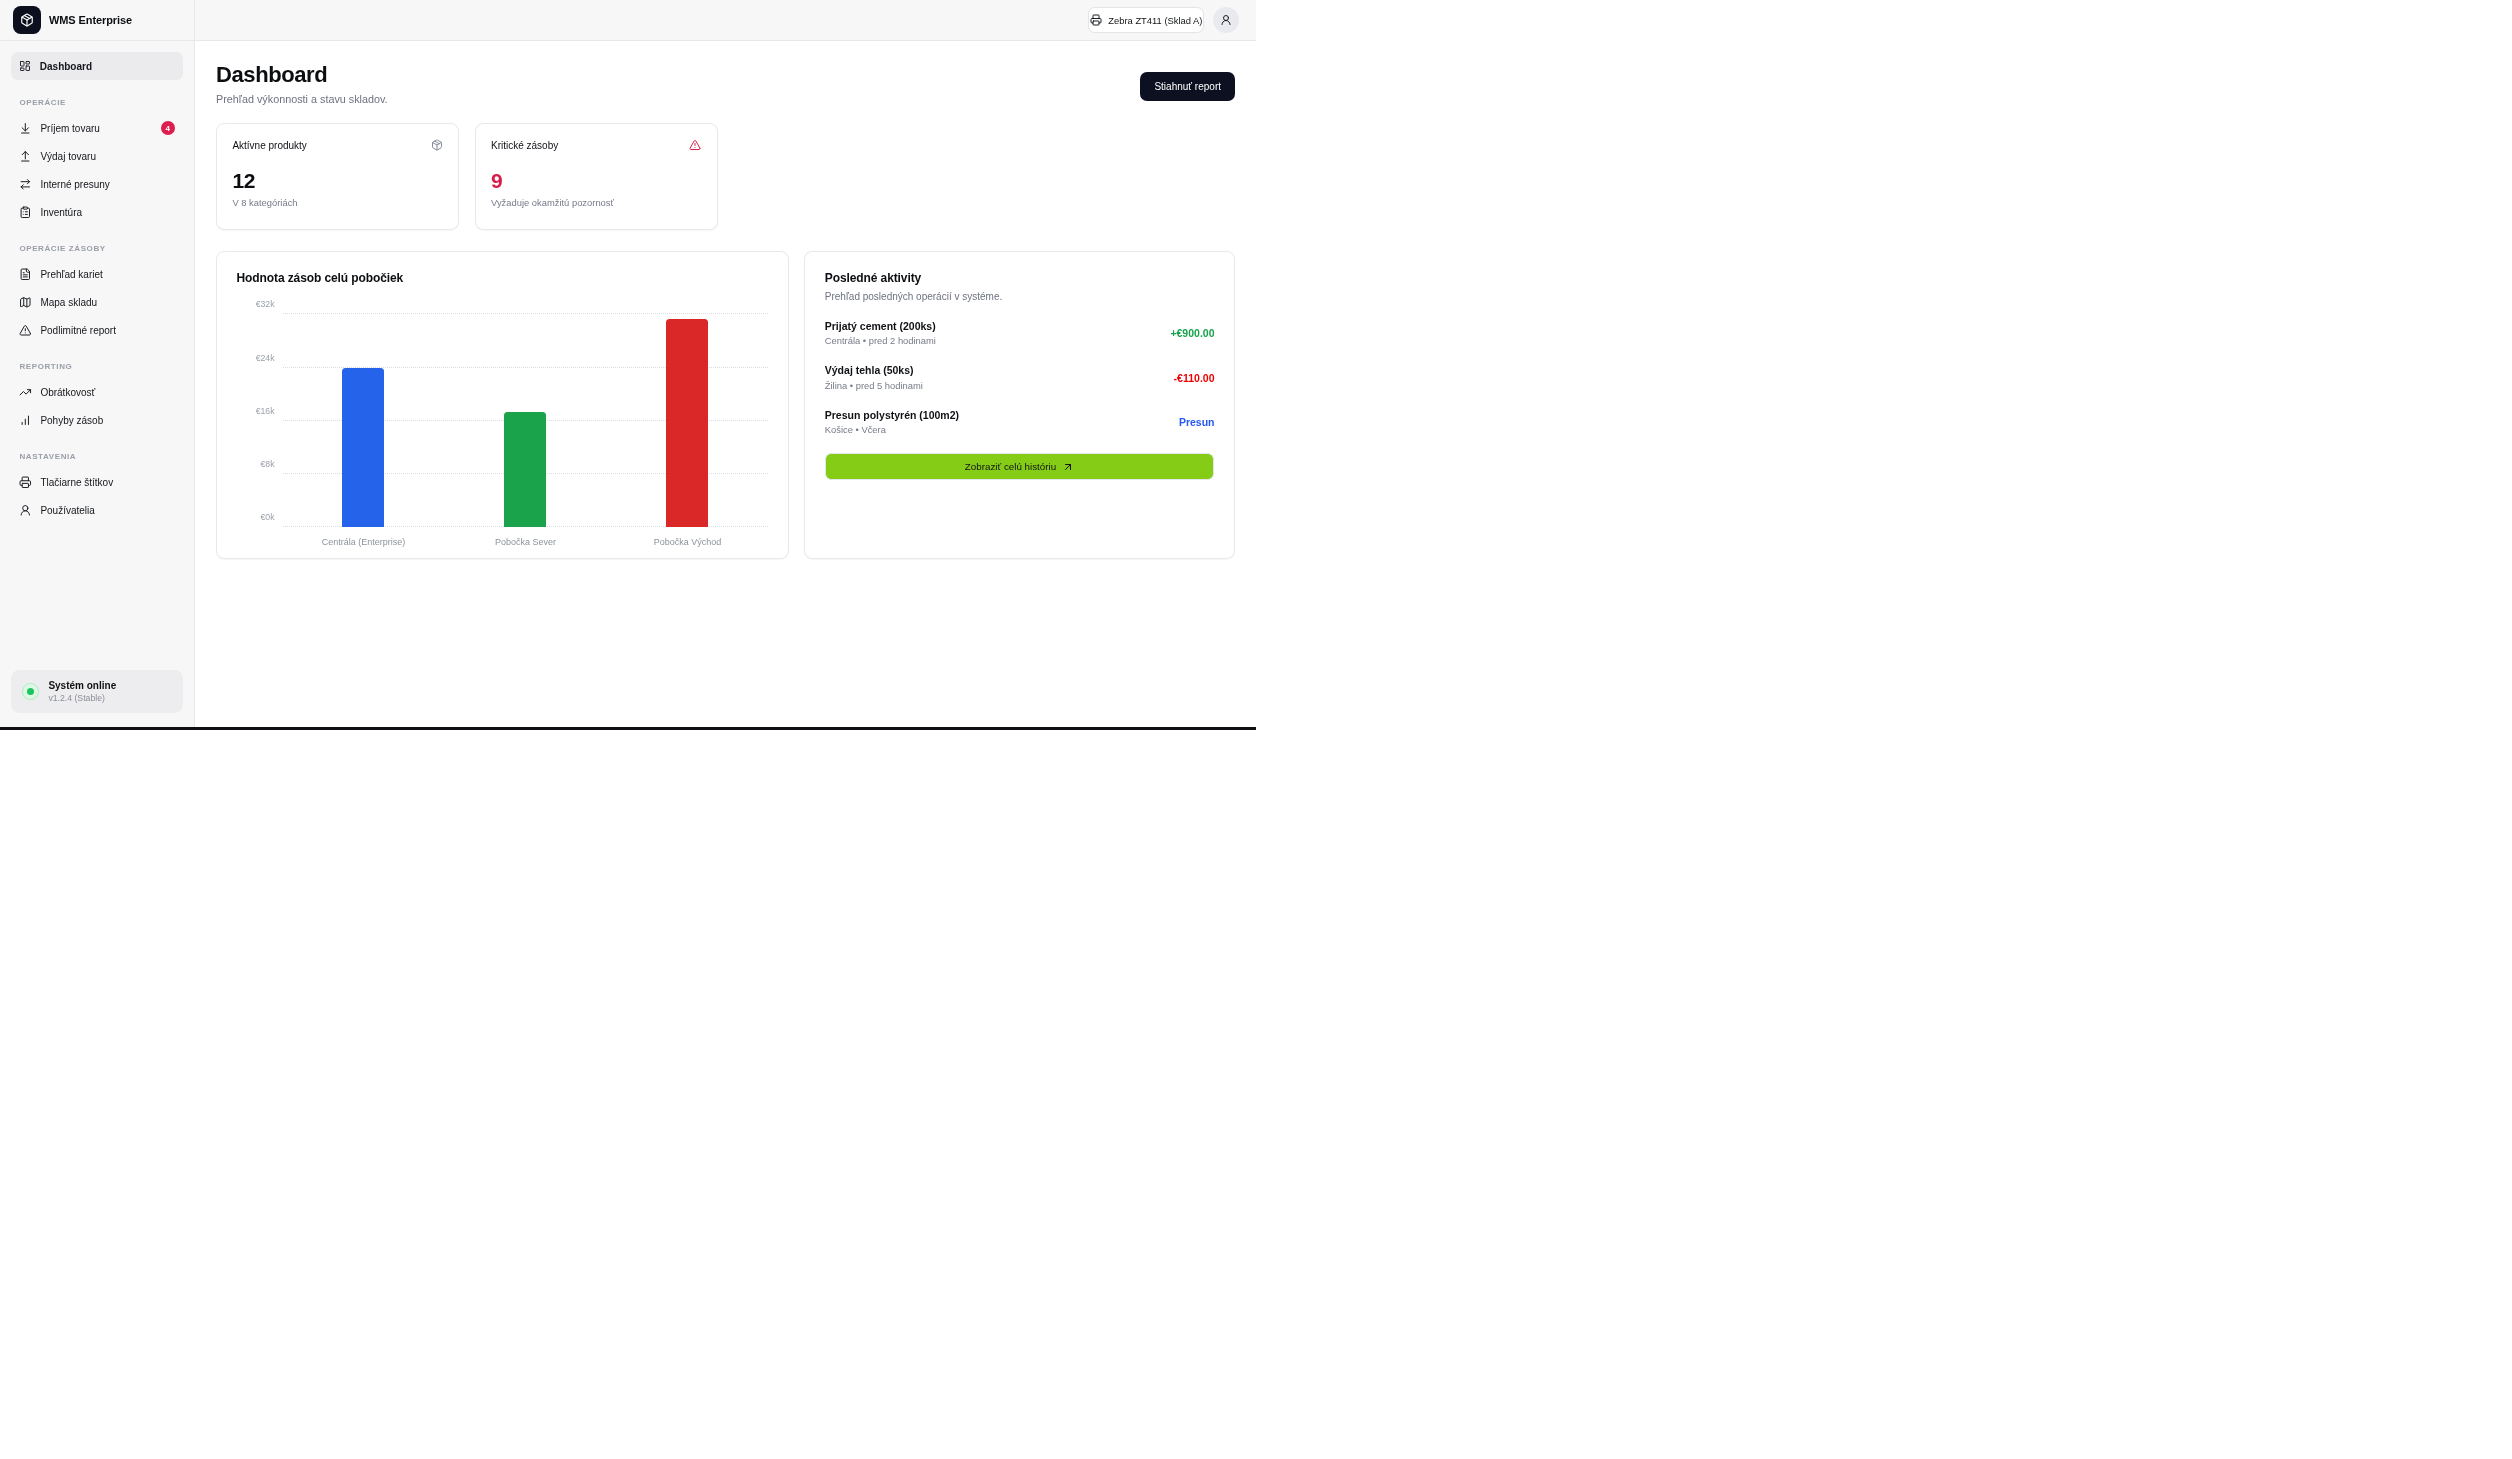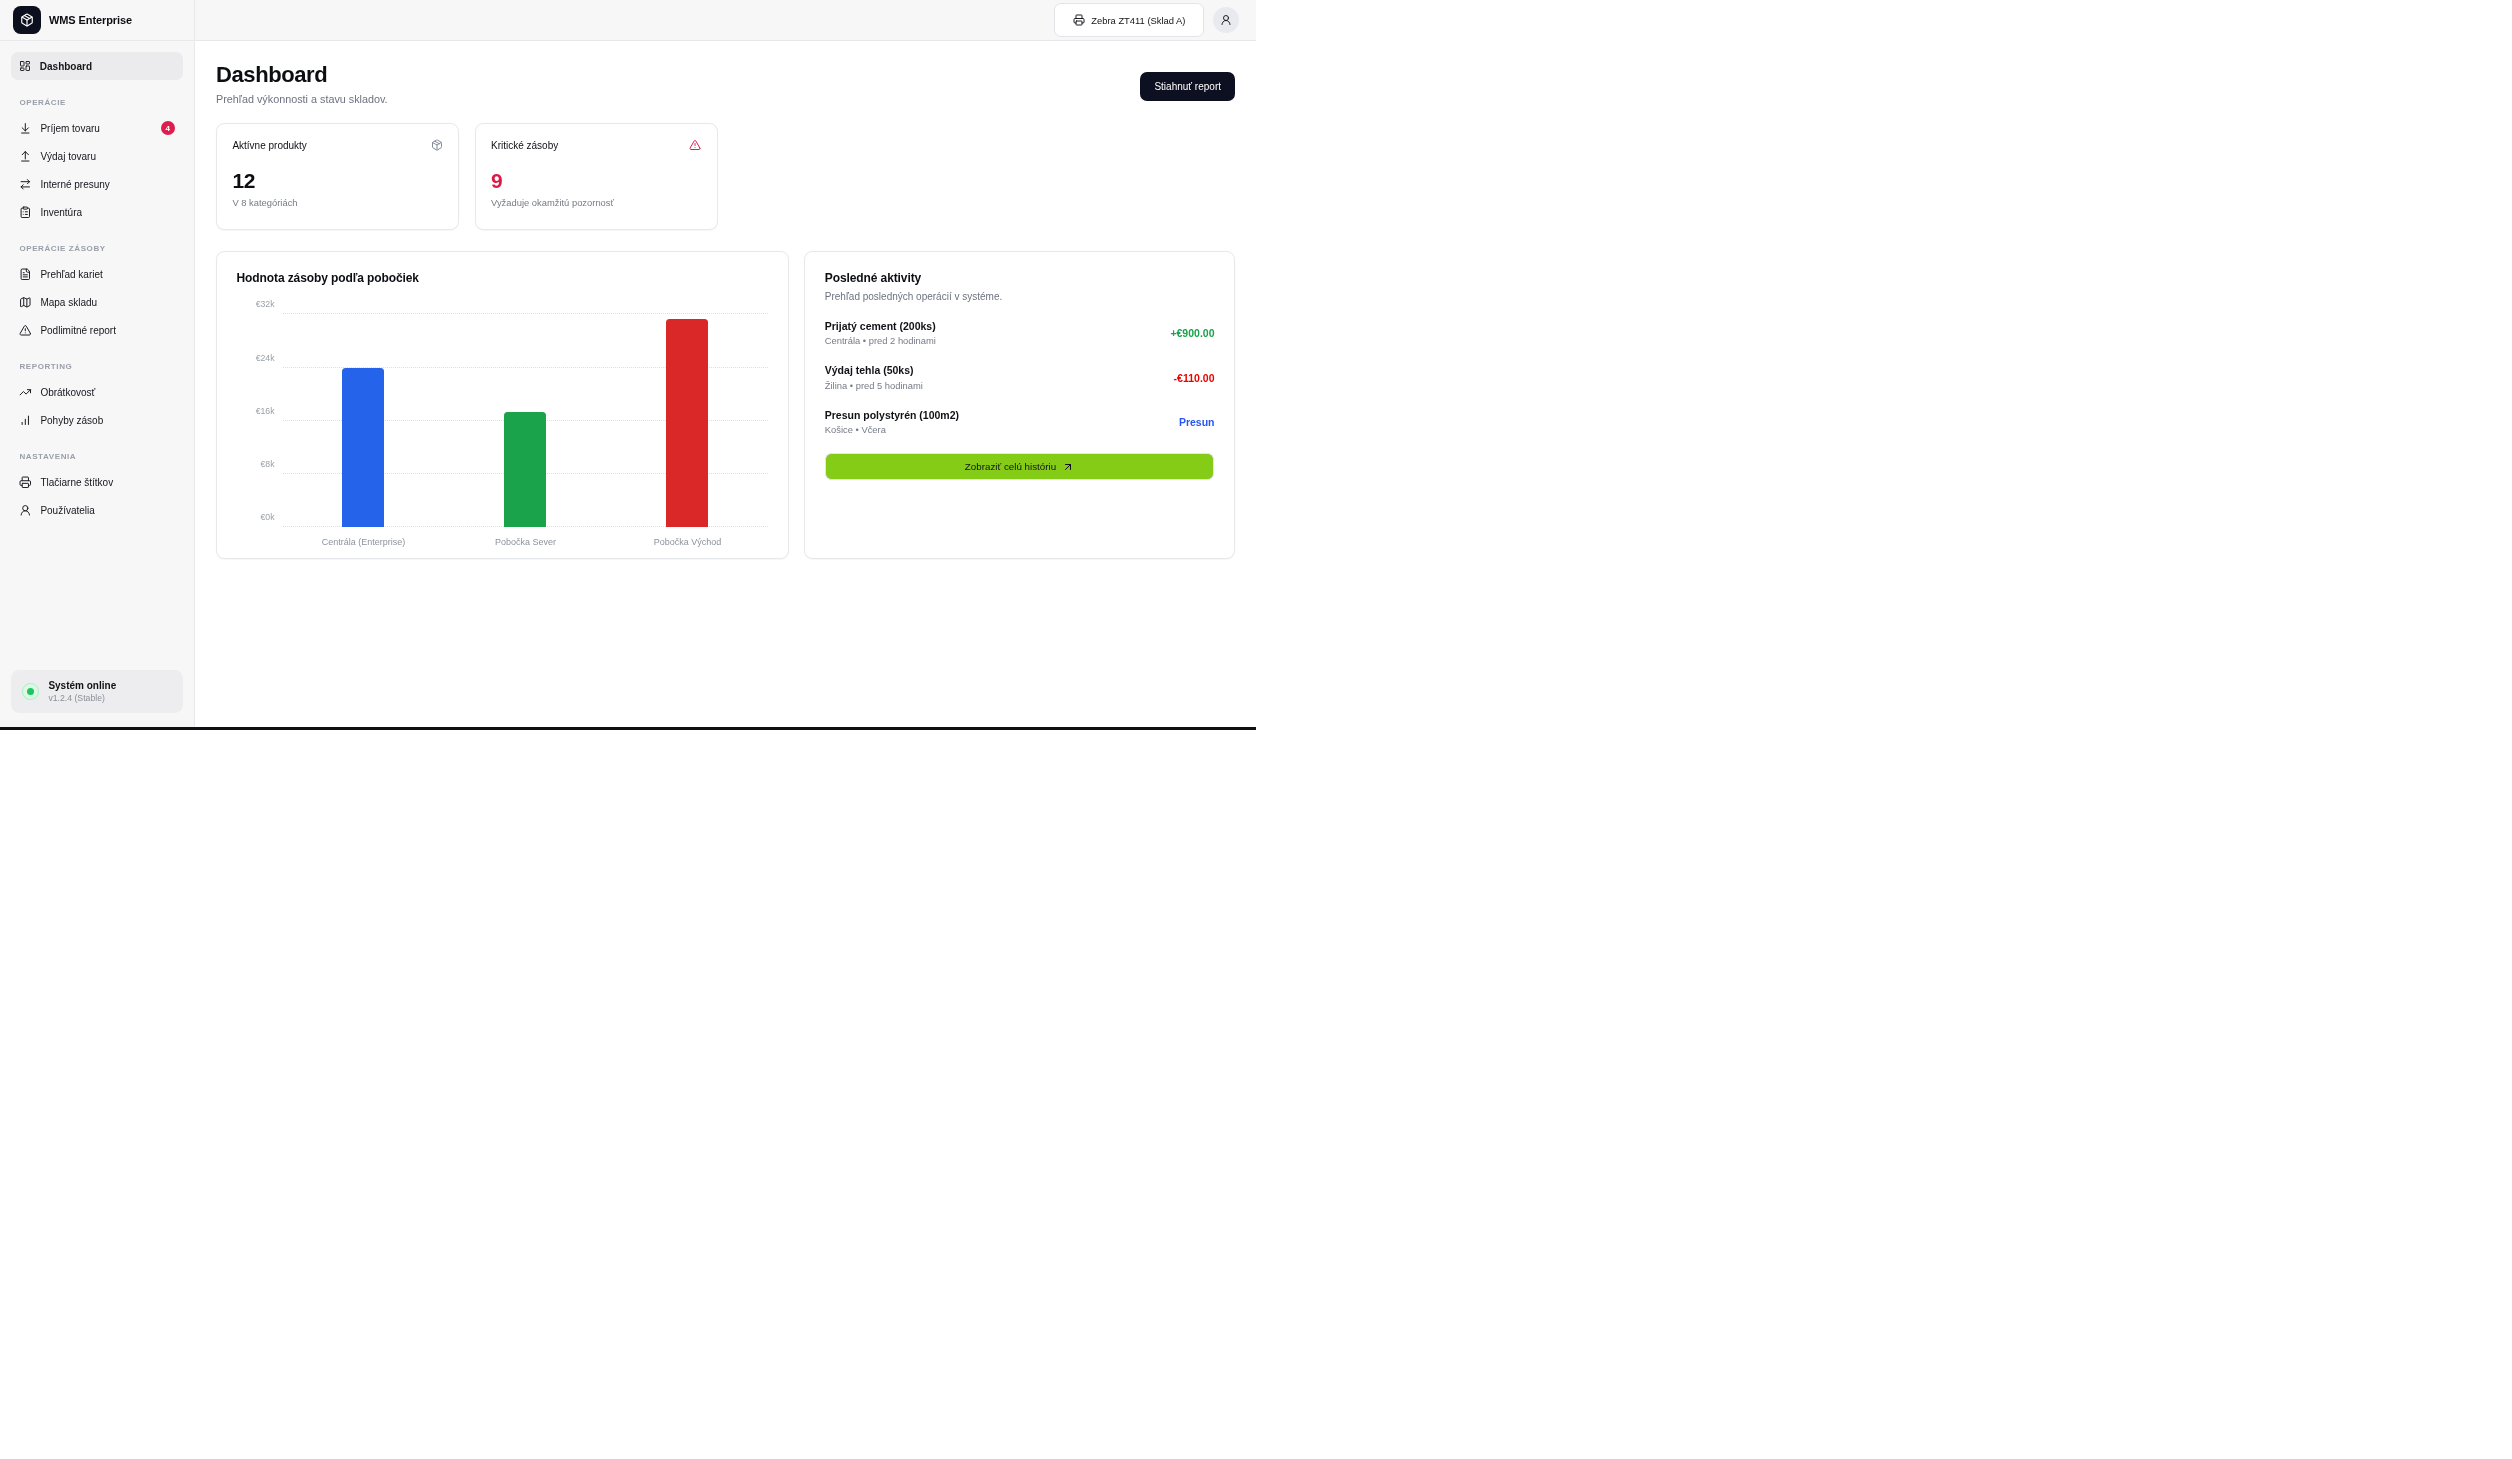--- a/index.html
+++ b/index.html
@@ -35,21 +35,21 @@
   .status-dot-outer { width:17.4px; height:17.4px; border-radius:50%; background:#ddf8e4;
                       border:0.7px solid #abeec2; display:flex; align-items:center; justify-content:center; }
   .status-dot-inner { width:7px; height:7px; border-radius:50%; background:#1ec45f; }
   .status-title { font-size:10px; font-weight:700; color:#101114; }
   .status-version { font-size:8.7px; color:#8b8f98; margin-top:1.4px; }
 
   
   .main { flex:1; display:flex; flex-direction:column; background:#fff; }
   .topbar { height:41px; min-height:41px; background:#f7f7f8; border-bottom:0.7px solid #e7e8ea;
             display:flex; align-items:center; justify-content:flex-end; gap:8.4px; padding:0 16.7px; }
-  .printer-chip { display:flex; align-items:center; gap:6.3px; height:34px; padding:0 18px;
+  .printer-chip { display:flex; align-items:center; gap:6.3px; height:26px; padding:0 1px;
                   background:#fff; border:0.7px solid #e3e4e8; border-radius:7px; font-size:9.4px;
                   font-weight:500; color:#121417; cursor:pointer;
                   font-family:"Liberation Sans","DejaVu Sans",sans-serif;justify-content:space-between; }
   .printer-chip svg { width:12px; height:12px; stroke-width:1.9; }
   .avatar-btn { width:26.5px; height:26.5px; border-radius:50%; background:#e9eaef; border:none;
                 display:flex; align-items:center; justify-content:center; color:#14161c; cursor:pointer; }
   .avatar-btn svg { width:12.6px; height:12.6px; stroke-width:1.9; }
 
   .content { padding:21px 21px 0 21px; }
   .page-head { display:flex; justify-content:space-between; align-items:flex-start; }
@@ -327,21 +327,21 @@
                 </svg>
               </span>
             </div>
             <div class="kpi-value" style="color:#d91b47">9</div>
             <div class="kpi-sub">Vyžaduje okamžitú pozornosť</div>
           </div>
         </div>
 
       <div class="panels">
         <section class="card panel-card">
-          <h2 class="panel-title">Hodnota zásoby podľa pobočiek</h2>
+          <h2 class="panel-title">Hodnota zásob celú pobočiek</h2>
           <div class="chart-wrap">
             <div class="plot" id="plot">
                 <div class="gridline" style="bottom: 0%;"></div>
                 <div class="ytick" style="bottom: 0%;">€0k</div>
                 <div class="gridline" style="bottom: 25%;"></div>
                 <div class="ytick" style="bottom: 25%;">€8k</div>
                 <div class="gridline" style="bottom: 50%;"></div>
                 <div class="ytick" style="bottom: 50%;">€16k</div>
                 <div class="gridline" style="bottom: 75%;"></div>
                 <div class="ytick" style="bottom: 75%;">€24k</div>

